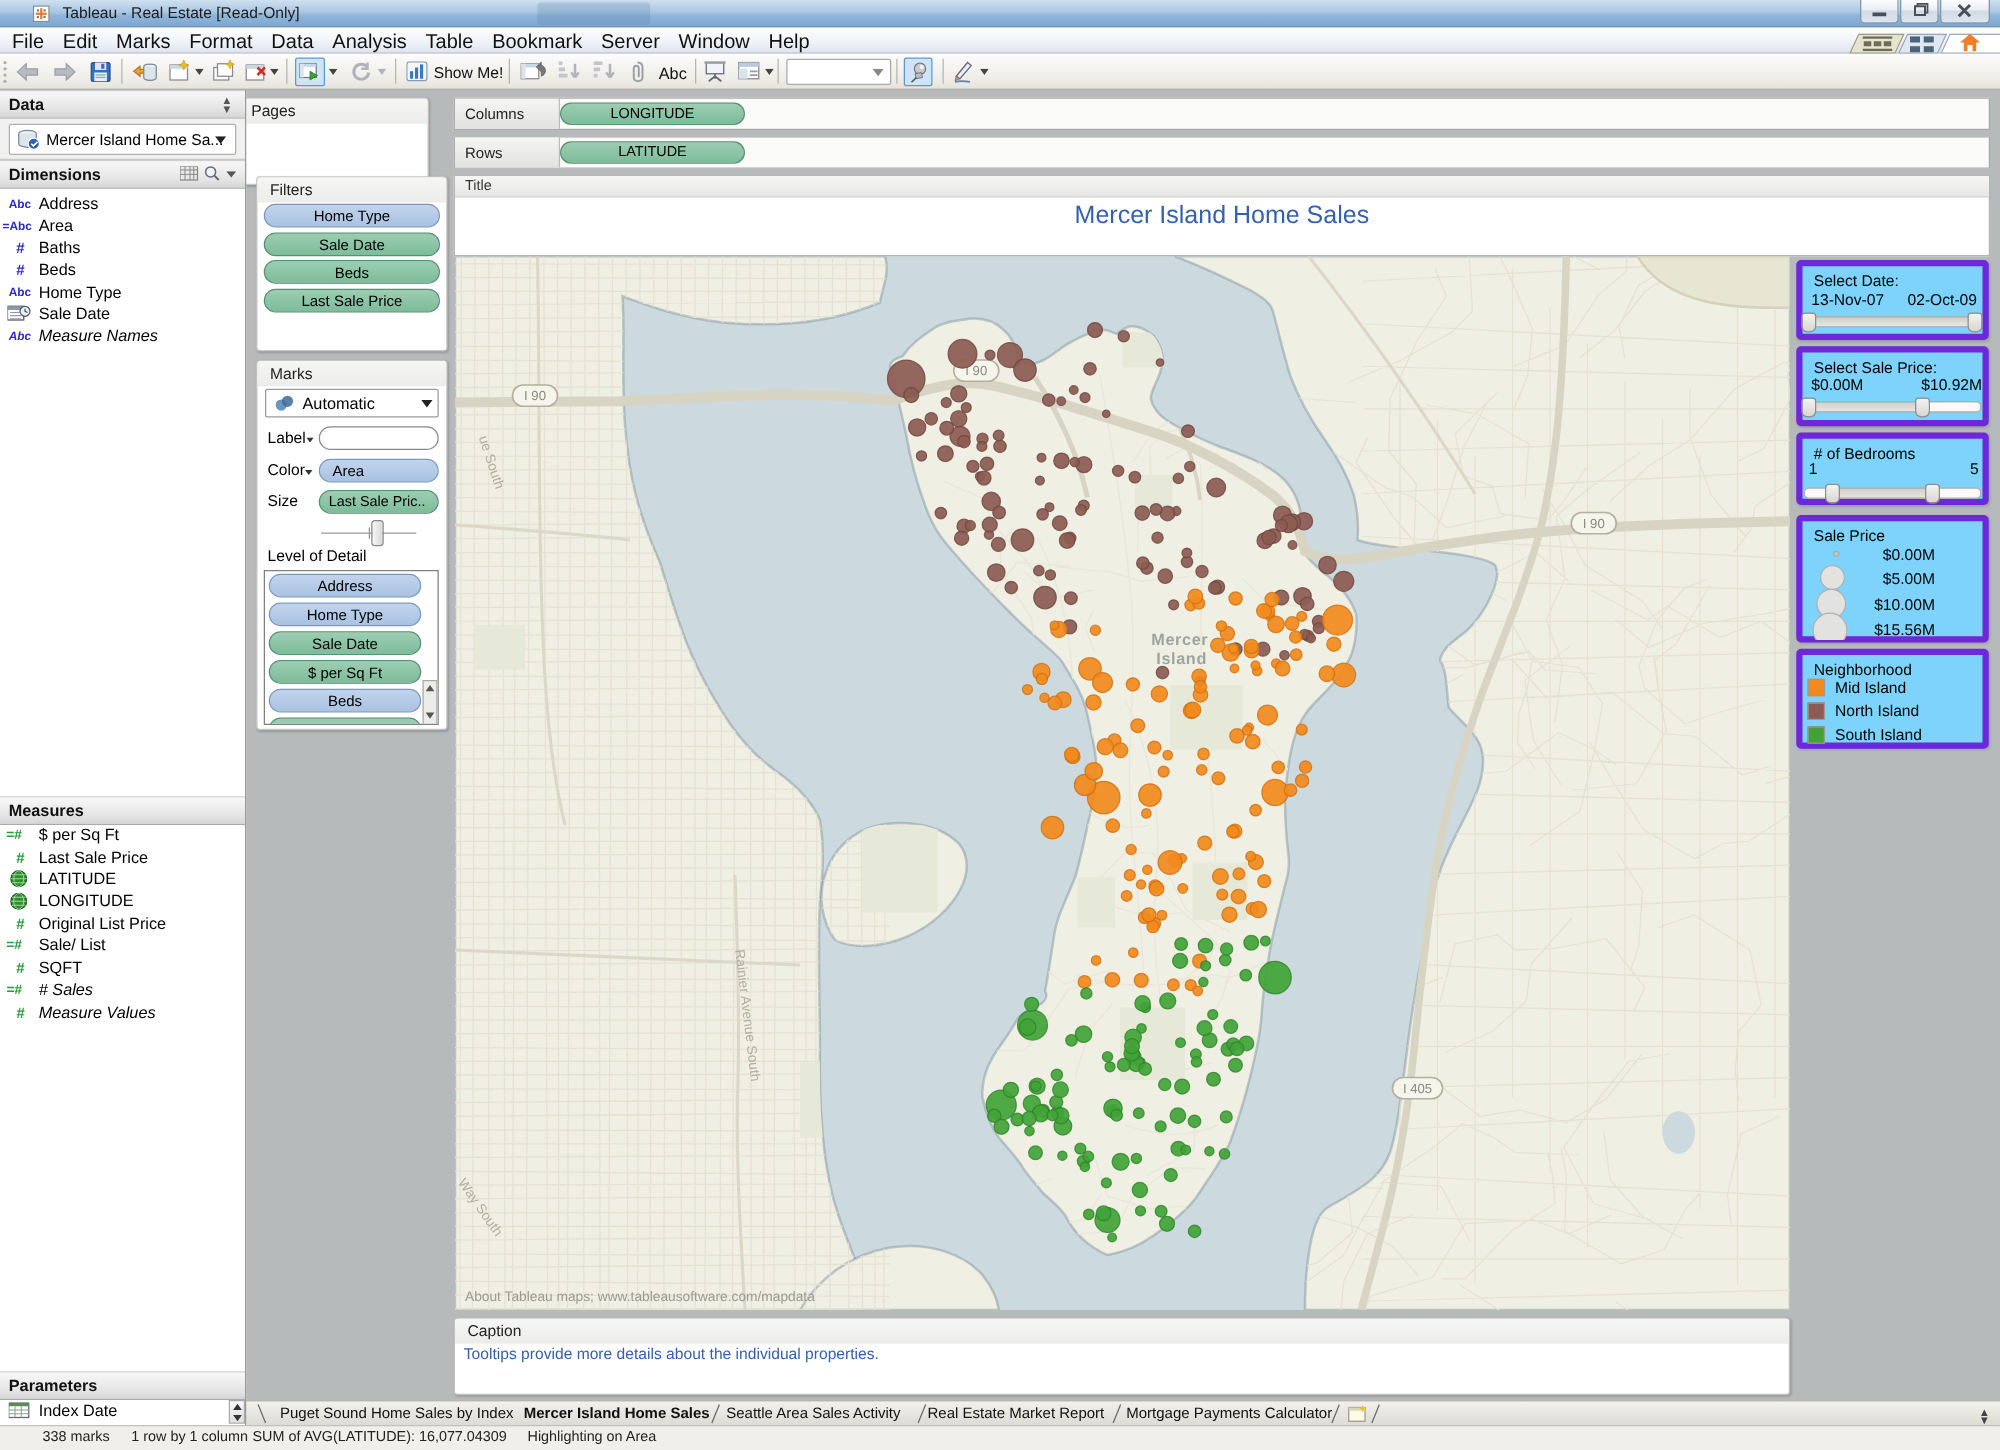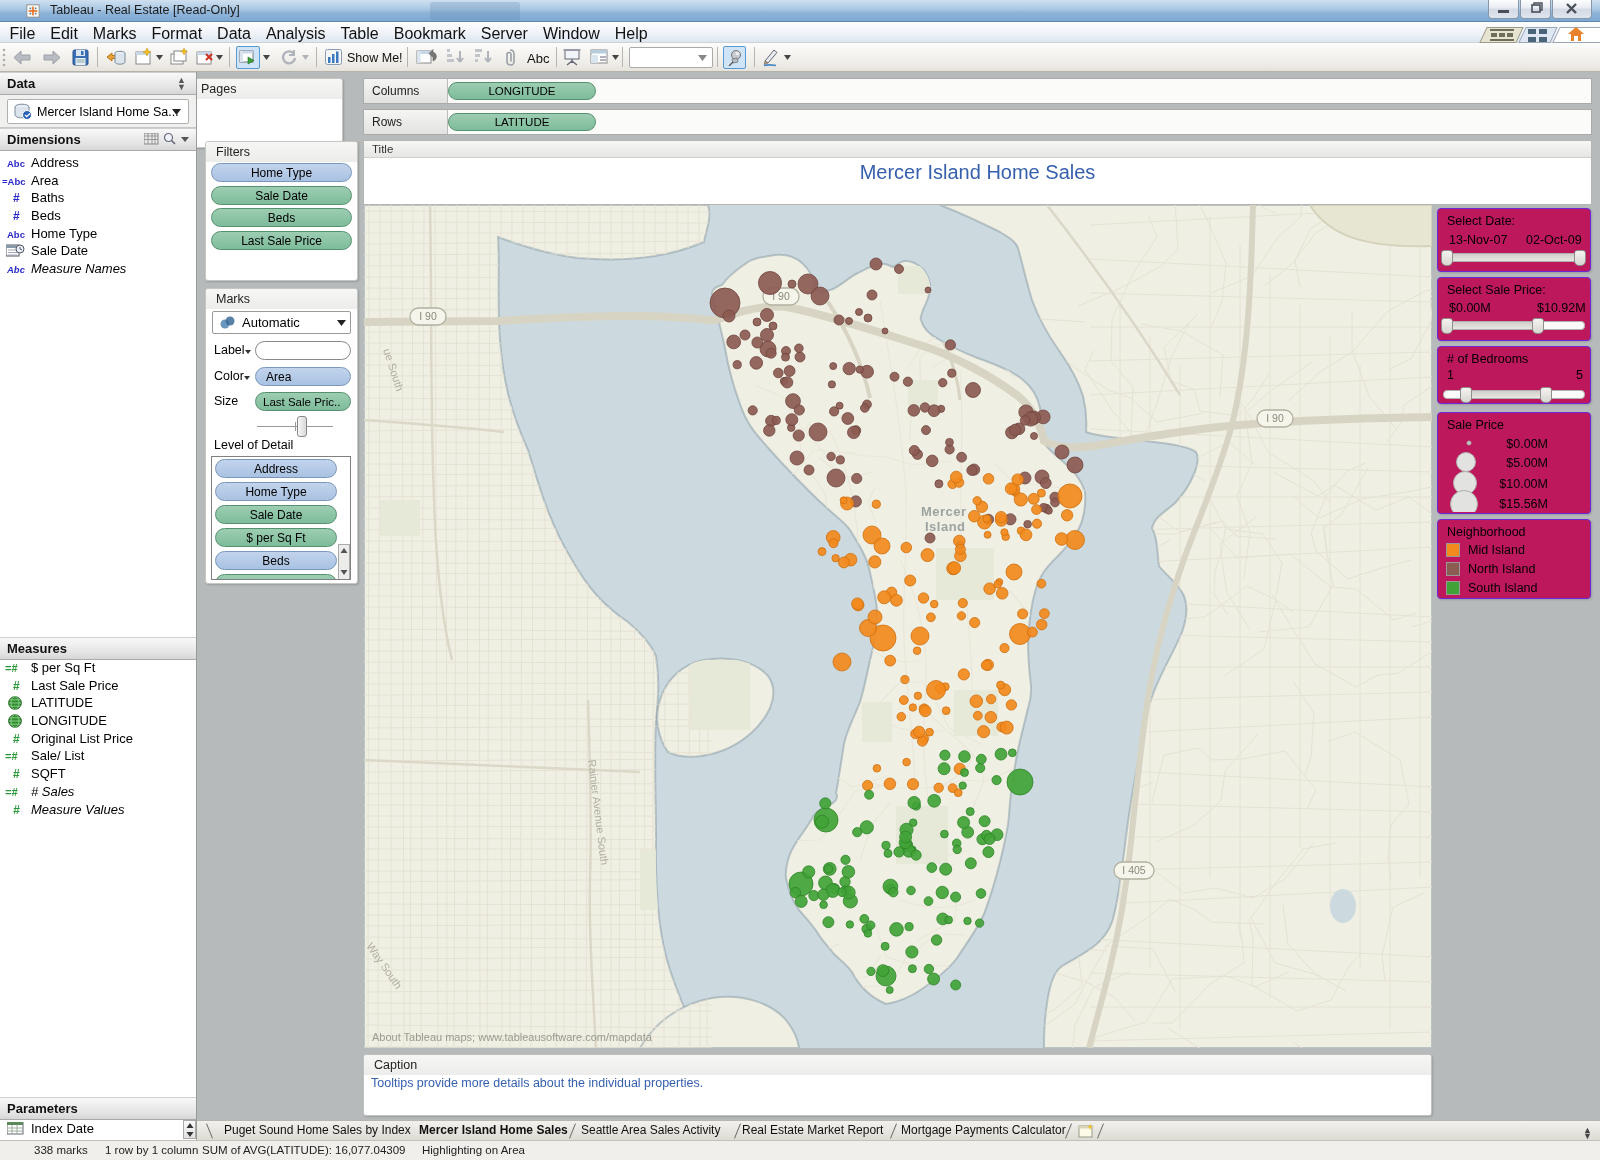--- a/index.html
+++ b/index.html
@@ -26,21 +26,21 @@
 .card{position:absolute;background:#fff;border:1px solid #c6c6c3;border-radius:3px;box-shadow:1px 1px 2px rgba(0,0,0,0.18);}
 .chead{background:linear-gradient(#f6f6f5,#ececea);font-size:12.5px;color:#222;padding:3px 0 3px 10px;border-radius:3px 3px 0 0;}
 .pill{height:19px;border-radius:9.5px;font-size:12px;color:#000;text-align:center;line-height:18px;border:1px solid;}
 .pgreen{background:linear-gradient(#9dcdb2,#7dbc9b);border-color:#55906f;}
 .pblue{background:linear-gradient(#c2d4ec,#a9c2e2);border-color:#7b97bd;}
 
 .shelf{position:absolute;left:363px;background:#fbfbfa;border:1px solid #aaa;height:26px;}
 .shlabel{position:absolute;left:0;top:0;bottom:0;width:84px;background:linear-gradient(#f5f5f4,#e2e2e0);border-right:1px solid #bbb;font-size:12px;color:#222;padding:5px 0 0 8px;}
 .spill{position:absolute;width:148px;height:18px;top:3.5px;border-radius:9px;font-size:11.5px;text-align:center;line-height:17px;border:1px solid #55906f;background:linear-gradient(#9dcdb2,#7dbc9b);}
 
-.rcard{position:absolute;left:1437px;width:154px;background:#be185d;border:1px solid #6d28d9;border-radius:4px;box-shadow:1px 1px 2px rgba(0,0,0,0.15);font-size:12.5px;color:#000;}
+.rcard{position:absolute;left:1437px;width:154px;background:#7dd3fc;border:5px solid #6d28d9;border-radius:4px;box-shadow:1px 1px 2px rgba(0,0,0,0.15);font-size:12.5px;color:#000;}
 .rtitle{padding:5px 0 0 9px;font-size:12.5px;}
 .track{position:absolute;height:9px;border-radius:4px;background:linear-gradient(#cfcecb,#e8e7e4);border:1px solid #b0afab;}
 .handle{position:absolute;width:12px;height:16px;background:linear-gradient(#f4f3f1,#d8d6d2);border:1px solid #8f8e8a;border-radius:3px 3px 5px 5px;}
 .swatch{position:absolute;left:9px;width:14px;height:14px;border:1px solid #999;}
 
 #caption{position:absolute;left:363px;top:1054px;width:1069px;height:62px;background:#fff;border:1px solid #c0c0be;border-radius:3px;box-shadow:1px 1px 2px rgba(0,0,0,0.15);}
 #caption .chead{border-bottom:none;}
 .capline{padding:1px 0 0 7px;font-size:12.5px;color:#3660ae;}
 
 #tabs{position:absolute;left:0;top:1120px;width:1600px;height:20px;background:linear-gradient(#f2f1ee,#dddbd4);border-top:1px solid #b8b5ae;font-size:12px;}

